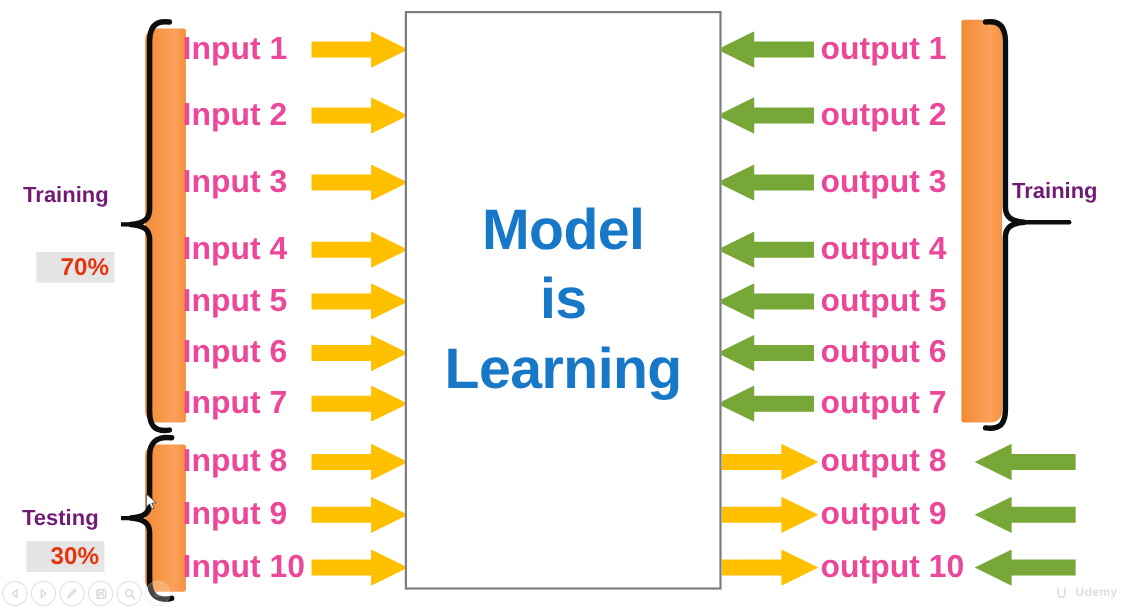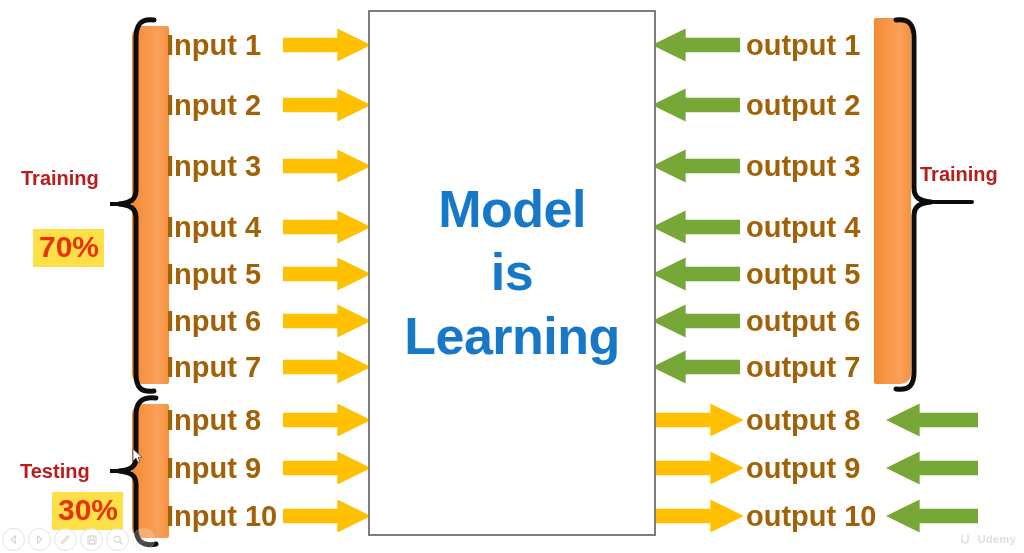--- a/index.html
+++ b/index.html
@@ -69,61 +69,61 @@
   }
   .brace-left-train  { left: 110px; top: 14px;  width: 70px;  height: 382px; }
   .brace-left-test   { left: 110px; top: 392px; width: 70px;  height: 158px; }
   .brace-right-train { left: 860px; top: 6px;   width: 115px; height: 390px; }
 
   
   .row-label {
     position: absolute;
     font-weight: bold;
     font-size: 29px;
-    color: #a16207;
+    color: #ec4899;
     white-space: nowrap;
     z-index: 7;
     line-height: 1;
   }
   .label-in  { left: 166px; transform: translateY(-50%); }
   .label-out { left: 746px; transform: translateY(-50%); }
 
   
   .arrow {
     position: absolute;
     z-index: 3;
     transform: translateY(-50%);
   }
   .arrow svg { display: block; }
 
   
   .ann-text {
     position: absolute;
     font-weight: bold;
     font-size: 20px;
-    color: #b91c1c;
+    color: #701a75;
     white-space: nowrap;
     z-index: 8;
     text-align: right;
   }
   .ann-pct {
     position: absolute;
     font-weight: bold;
-    font-size: 30px;
+    font-size: 22px;
     color: #e8320c;
-    background: #fde047;
-    padding: 1px 5px 2px 6px;
+    background: #e5e5e5;
+    padding: 1px 5px 2px 22px;
     white-space: nowrap;
     z-index: 8;
     line-height: 1.15;
   }
   .ann-train-left { left: 21px;  top: 167px; }
   .ann-pct-70     { left: 33px;  top: 229px; }
   .ann-test-left  { left: 20px;  top: 460px; }
-  .ann-pct-30     { left: 52px;  top: 492px; text-align: center; }
+  .ann-pct-30     { left: 24px;  top: 492px; text-align: center; }
   .ann-train-right{ left: 920px; top: 163px; }
 
   
   .cursor {
     position: absolute;
     left: 132px; top: 448px;
     width: 12px; height: 16px;
     z-index: 20;
     pointer-events: none;
   }

